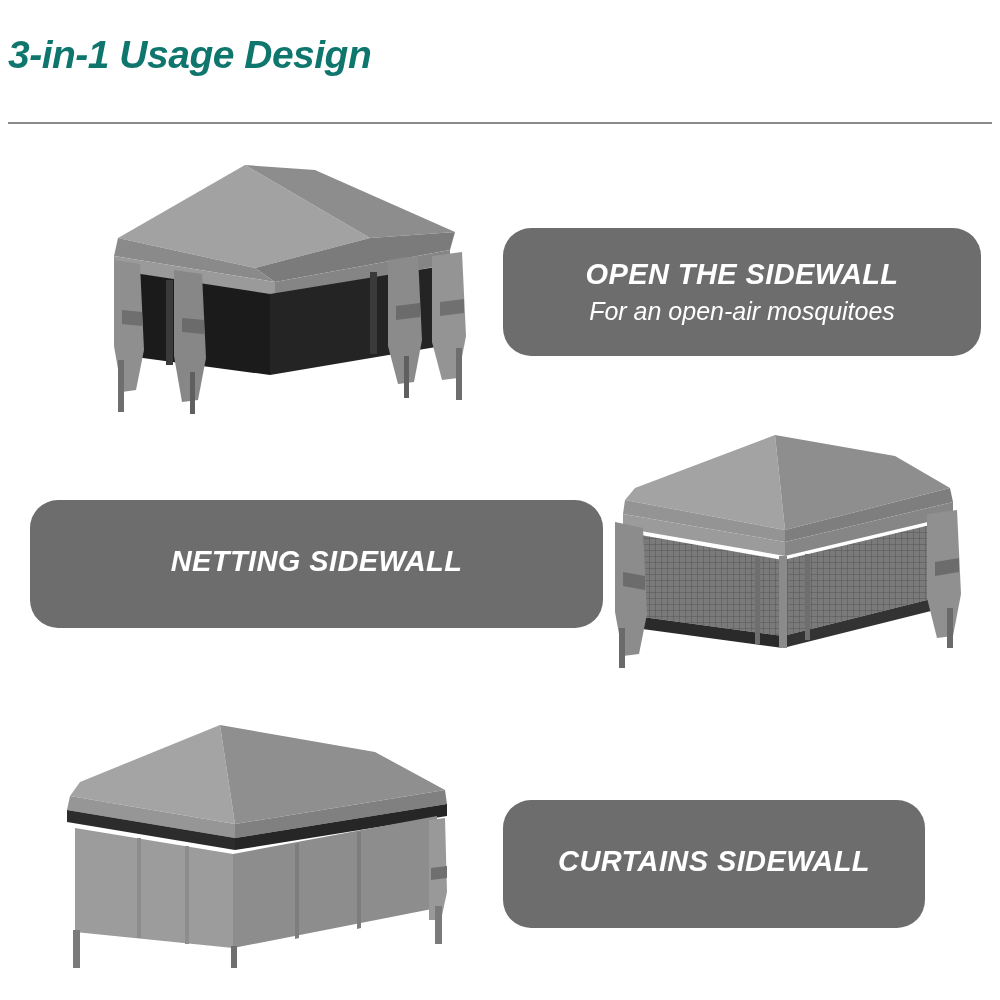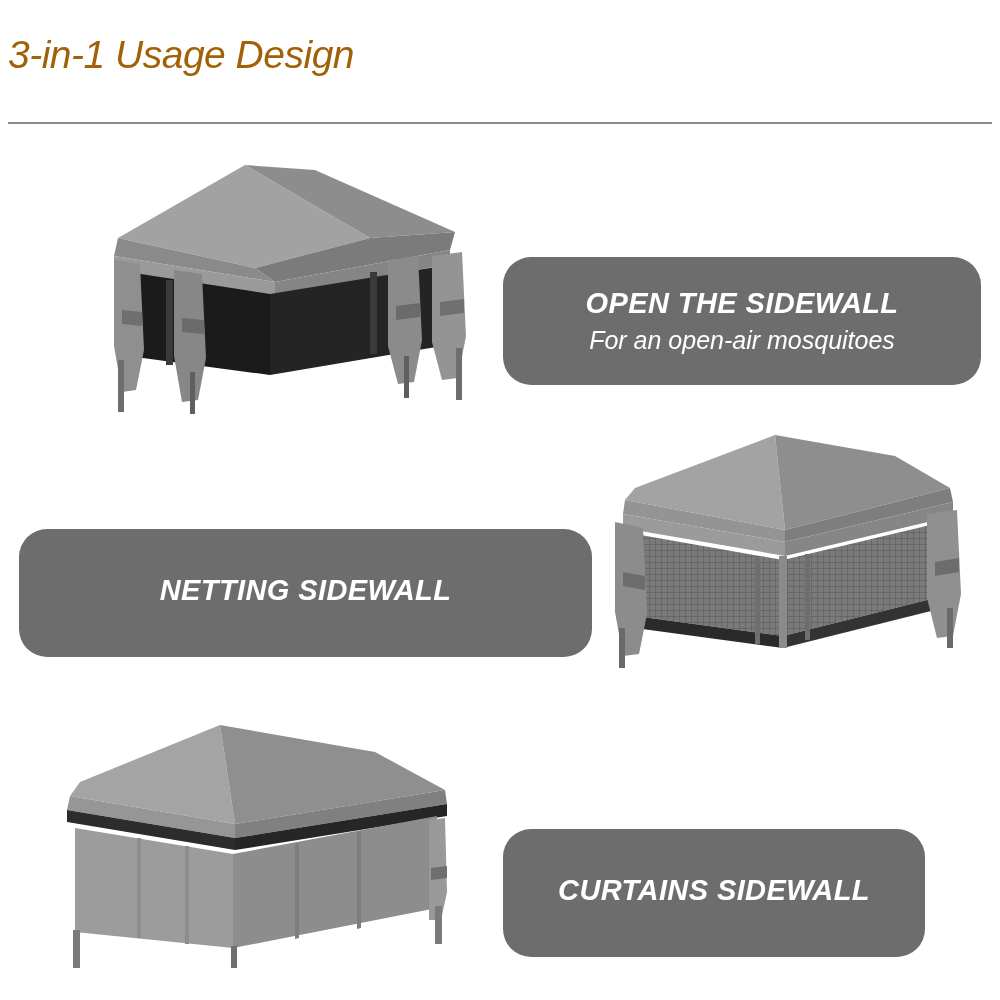--- a/index.html
+++ b/index.html
@@ -14,23 +14,23 @@
     font-family: "Liberation Sans", sans-serif;
     overflow: hidden;
   }
 
   
   #header-title {
     position: absolute;
     left: 8px;
     top: 33px;
     font-size: 39px;
-    font-weight: normal;
+    font-weight: bold;
     font-style: italic;
-    color: #a16207;
+    color: #0f766e;
     letter-spacing: -0.5px;
     white-space: nowrap;
   }
   #header-rule {
     position: absolute;
     left: 8px;
     top: 122px;
     width: 984px;
     height: 2px;
     background: #8a8a8a;
@@ -41,21 +41,20 @@
     position: absolute;
     background: #6d6d6d;
     border-radius: 28px;
     color: #ffffff;
     display: flex;
     flex-direction: column;
     align-items: center;
     justify-content: center;
     box-sizing: border-box;
     padding: 16px 18px;
-    margin-top: 29px;
   }
   .callout .headline {
     font-size: 29px;
     font-weight: bold;
     font-style: italic;
     letter-spacing: 0.4px;
     white-space: nowrap;
     margin-bottom: 6px;
   }
   .callout .sub {
@@ -64,21 +63,21 @@
     white-space: nowrap;
   }
 
   #callout-open {
     left: 503px;
     top: 228px;
     width: 478px;
     height: 128px;
   }
   #callout-netting {
-    left: 19px;
+    left: 30px;
     top: 500px;
     width: 573px;
     height: 128px;
   }
   #callout-curtains {
     left: 503px;
     top: 800px;
     width: 422px;
     height: 128px;
   }

